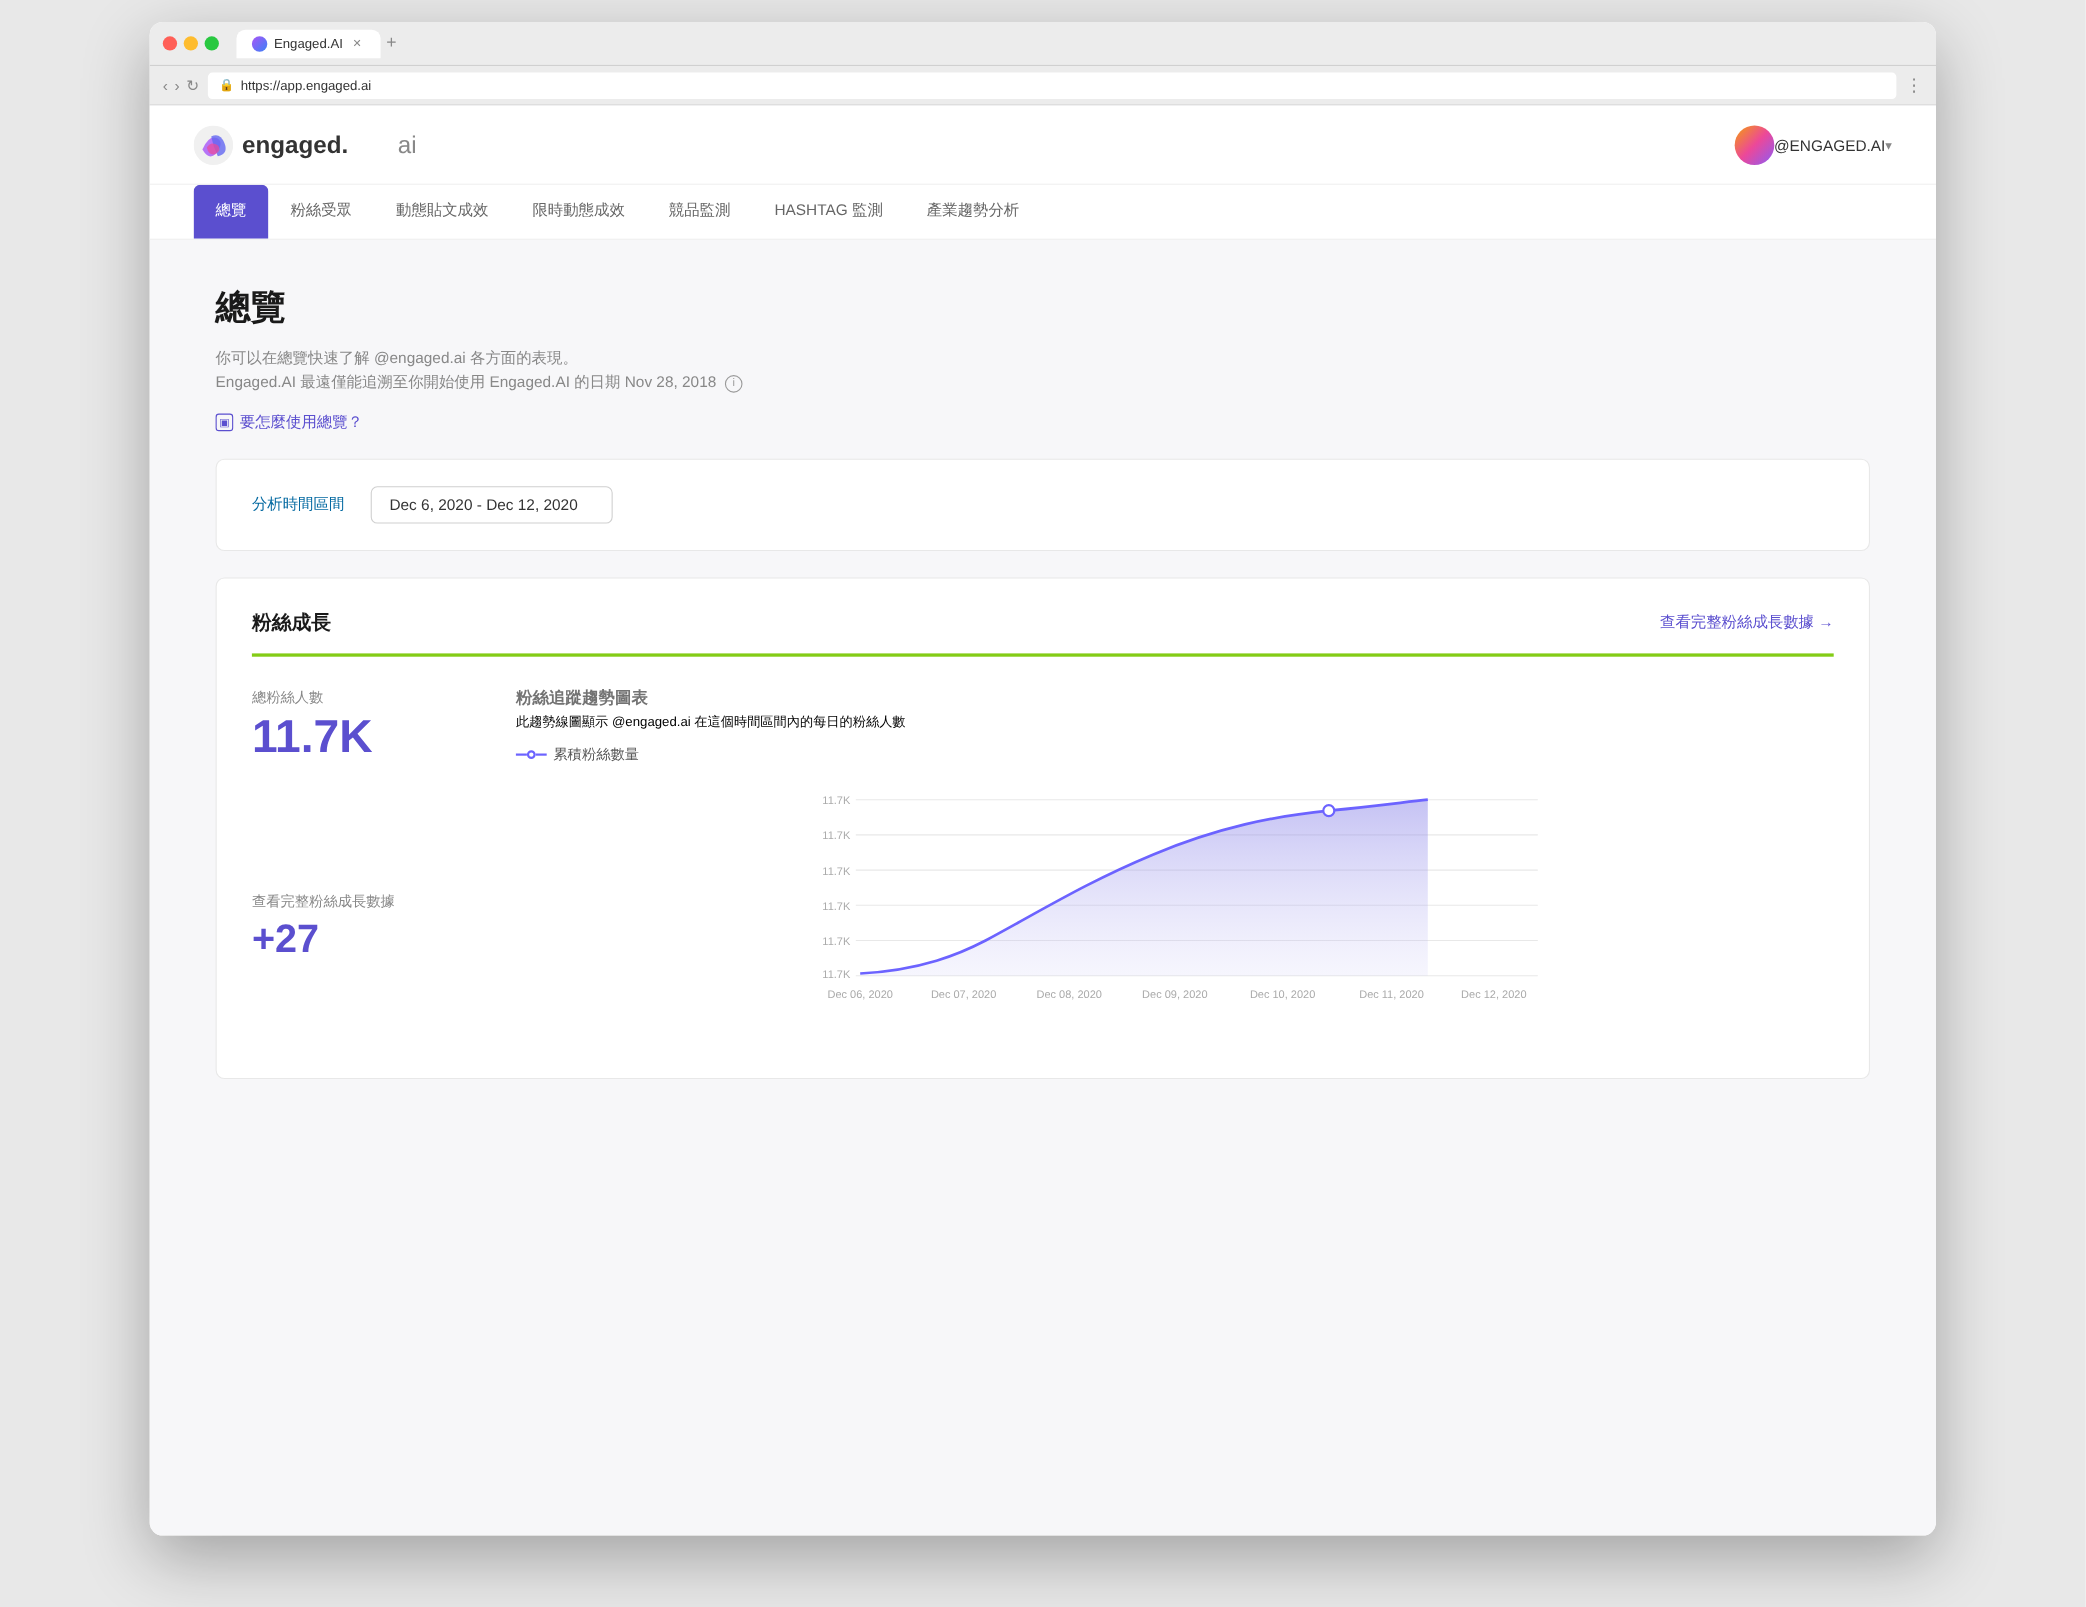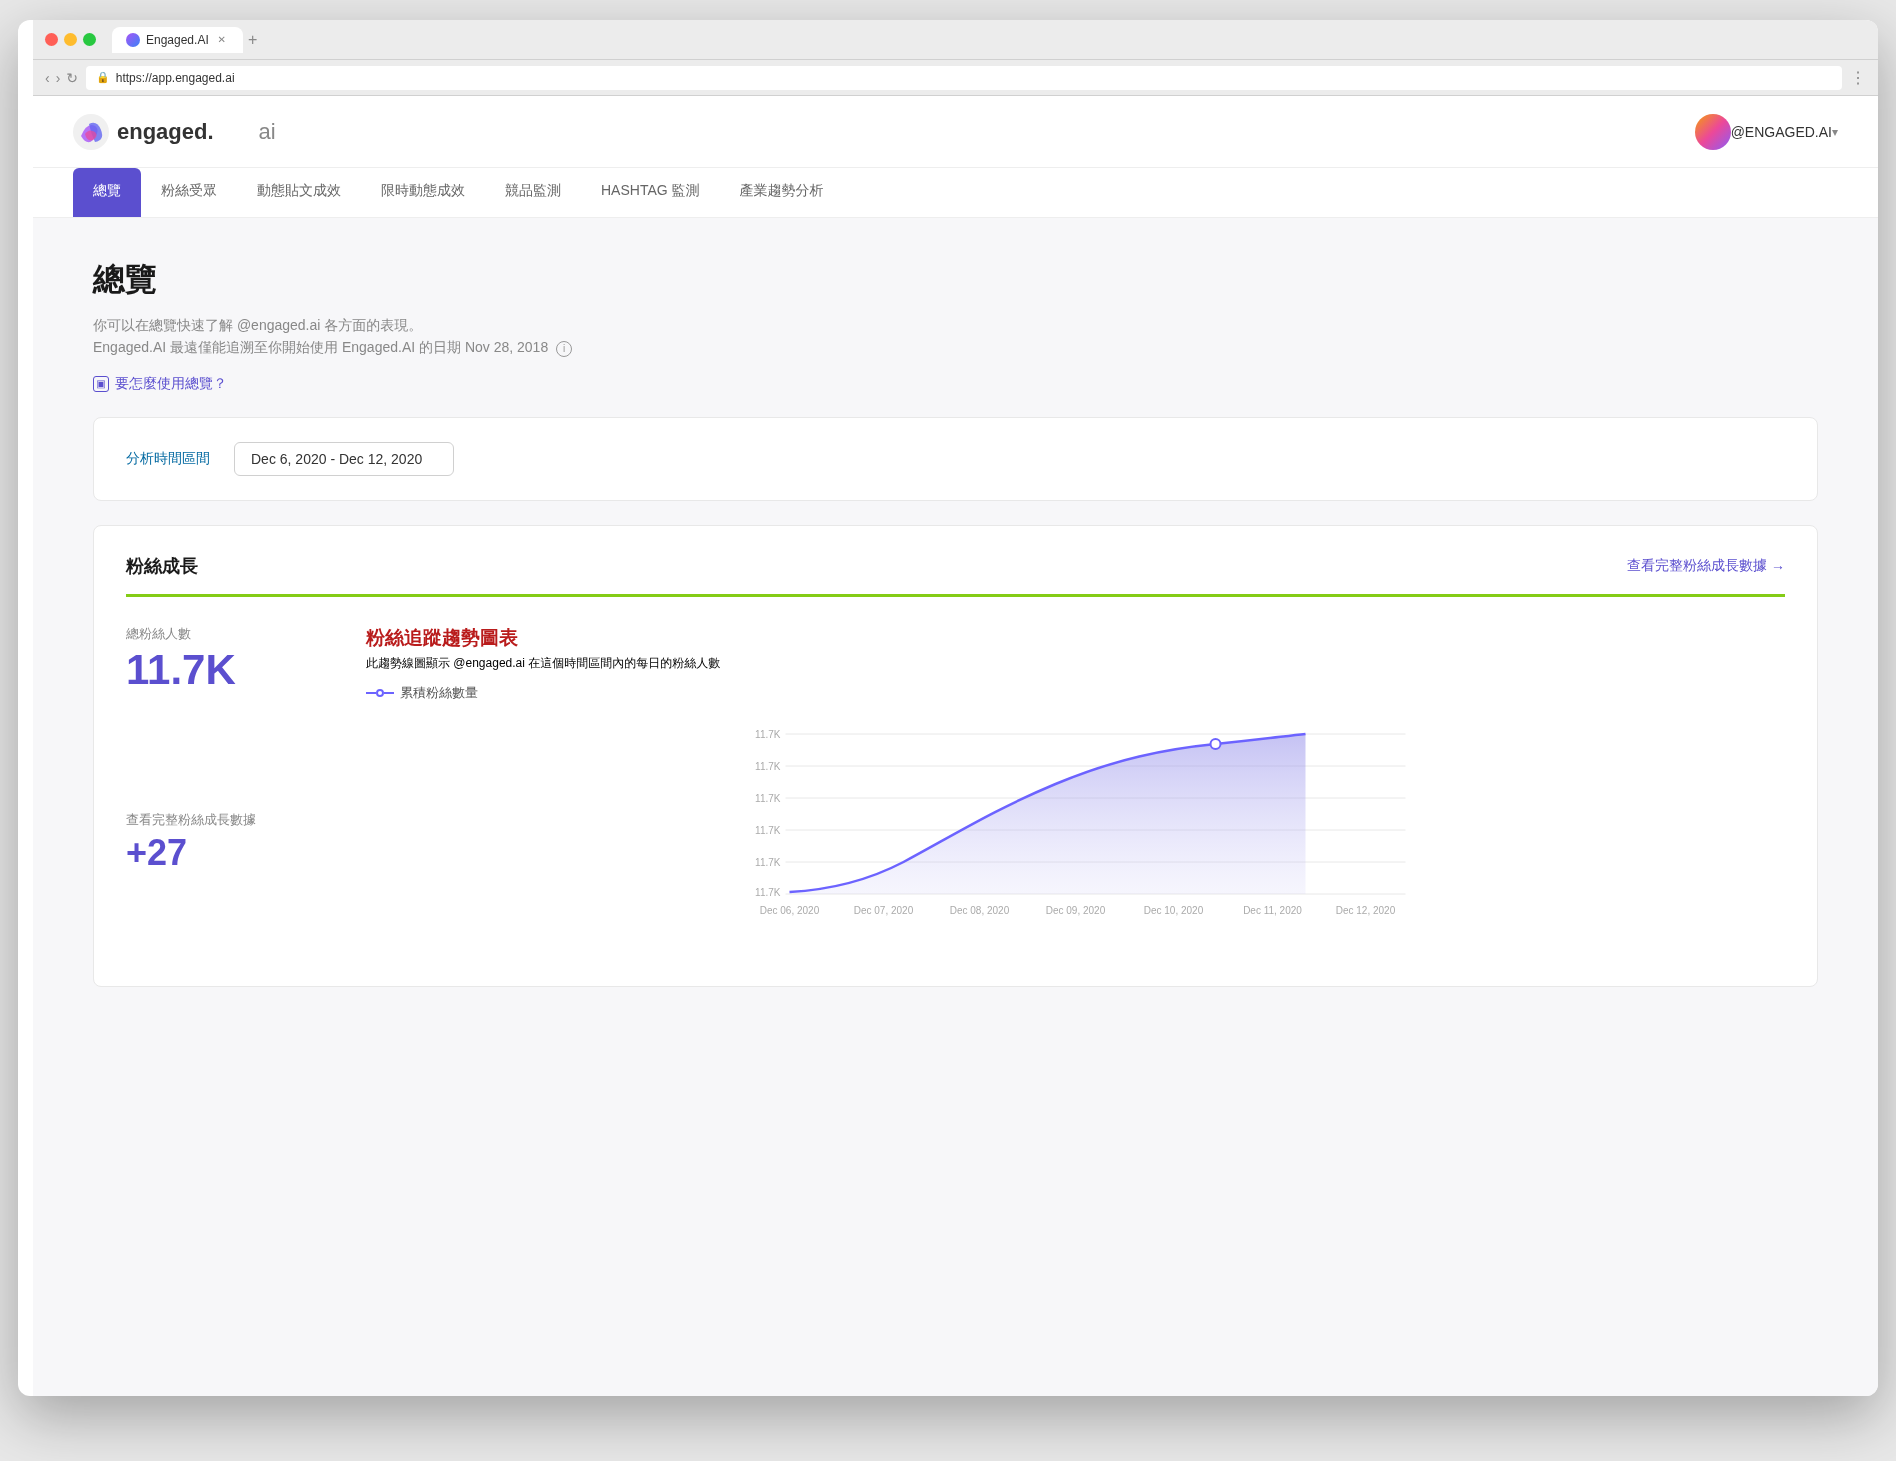--- a/index.html
+++ b/index.html
@@ -5,27 +5,26 @@
     * { box-sizing: border-box; margin: 0; padding: 0; }
     body {
       font-family: -apple-system, BlinkMacSystemFont, "Segoe UI", "PingFang TC", "Microsoft JhengHei", sans-serif;
       background: #e8e8e8;
       width: 1896px;
       min-height: 1461px;
     }
 
     
     .browser-window {
-      width: 1860px;
+      width: 1624px;
       margin: 20px auto;
       border-radius: 12px;
       box-shadow: 0 20px 60px rgba(0,0,0,0.3);
       overflow: hidden;
       background: #fff;
-      padding-left: 15px;
     }
 
     .browser-titlebar {
       background: #ececec;
       height: 40px;
       display: flex;
       align-items: center;
       padding: 0 12px;
       gap: 8px;
       border-bottom: 1px solid #d0d0d0;
@@ -345,23 +344,23 @@
     .stats-change-section {
       margin-top: 120px;
     }
 
     
     .chart-area {
       flex: 1;
     }
 
     .chart-title {
-      font-size: 19px;
+      font-size: 15px;
       font-weight: 600;
-      color: #b91c1c;
+      color: #737373;
       margin-bottom: 4px;
     }
 
     .chart-desc {
       font-size: 12px;
       color: #000000;
       margin-bottom: 12px;
     }
 
     .chart-legend {

